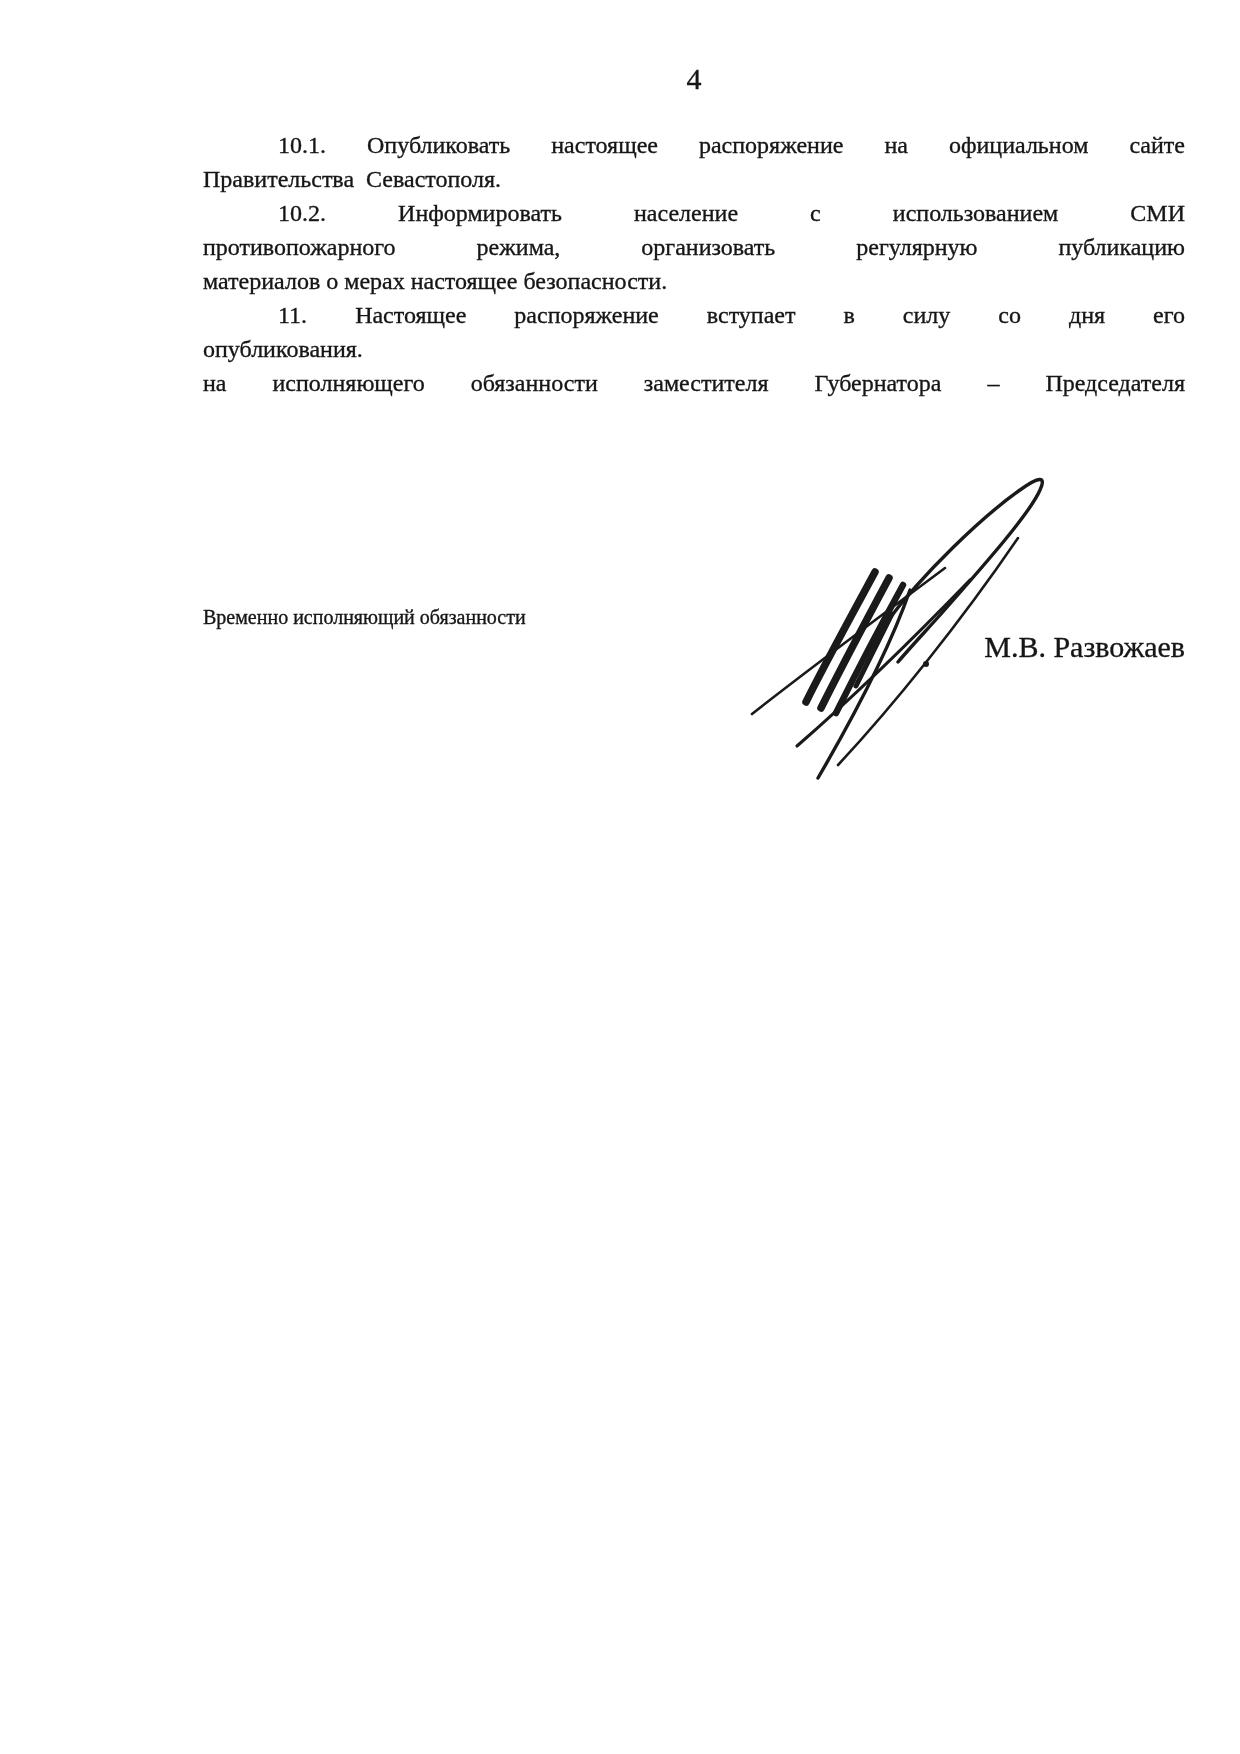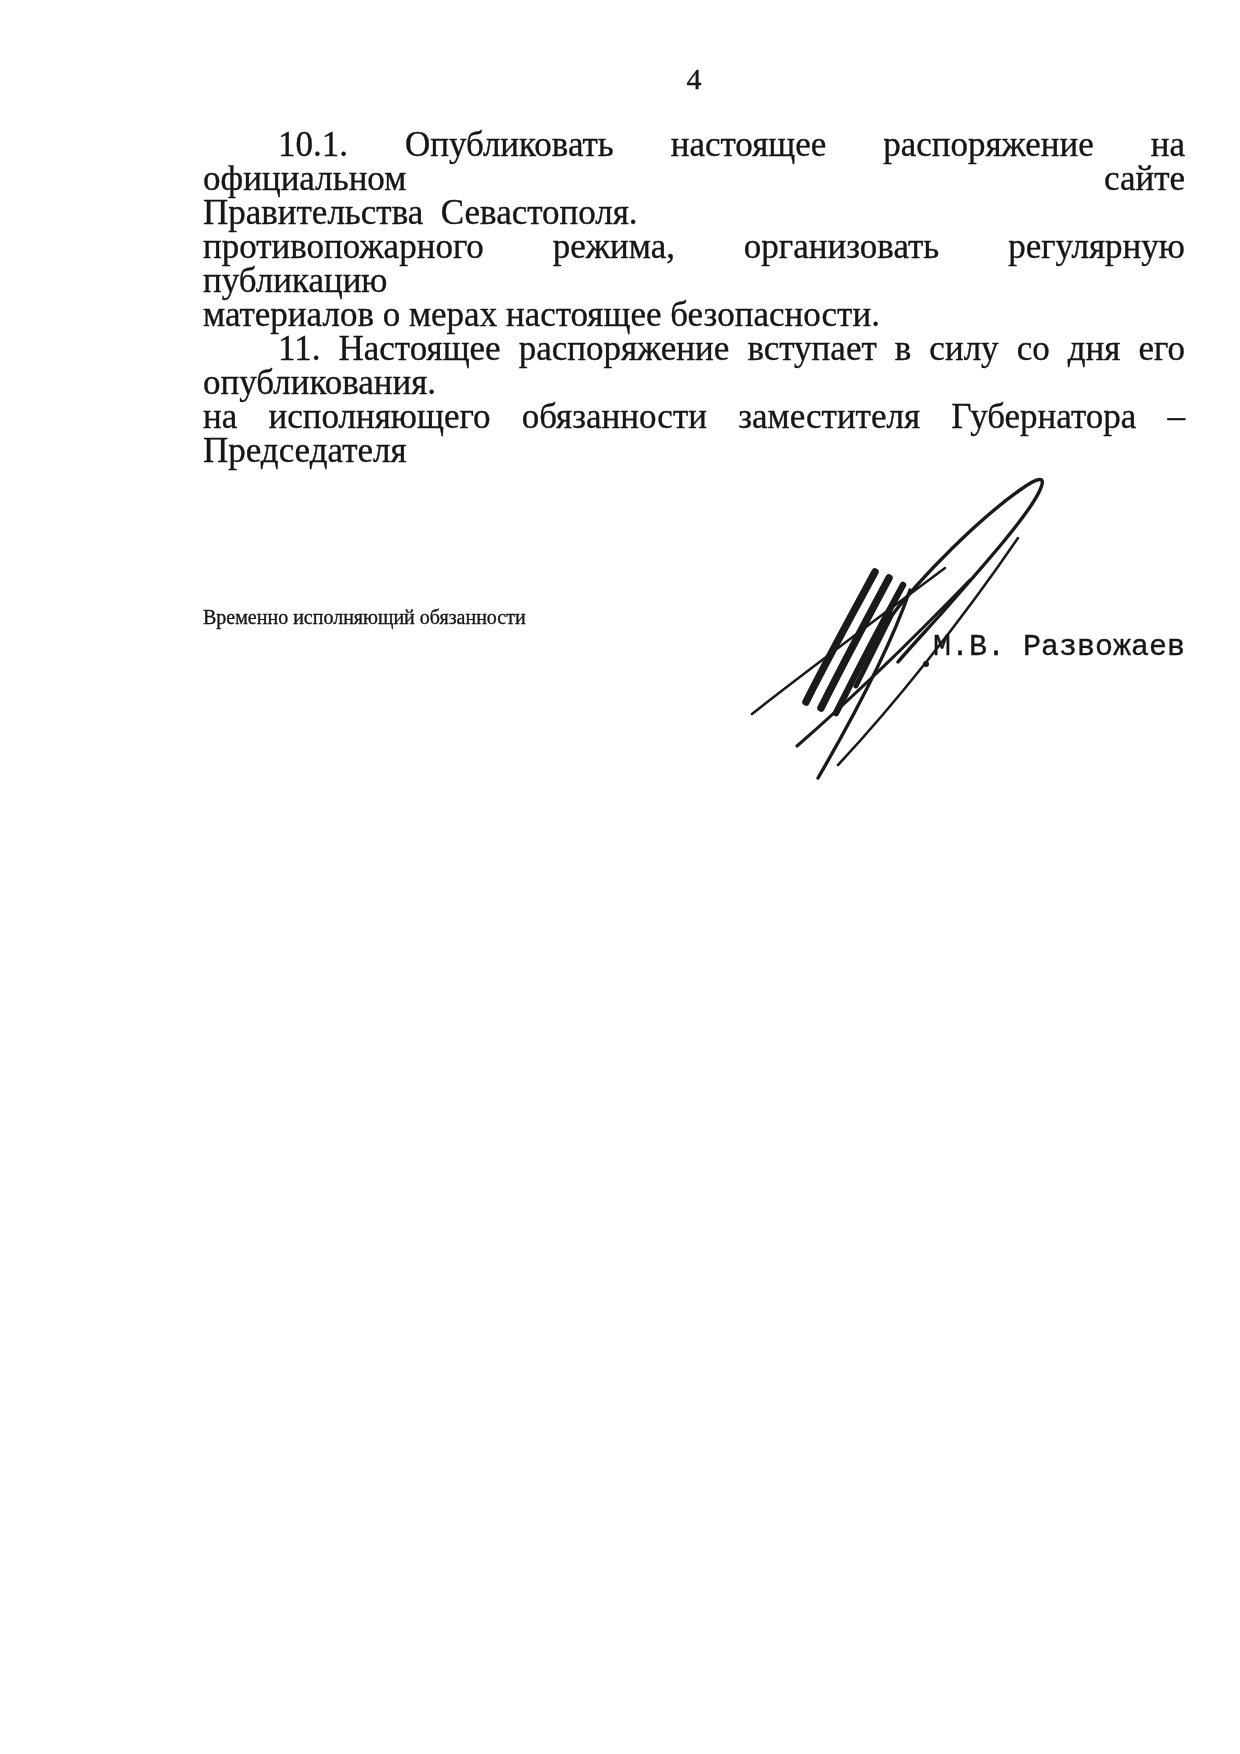--- a/index.html
+++ b/index.html
@@ -21,21 +21,21 @@
     top: 62px;
     font-size: 30px;
     line-height: 34px;
     text-align: center;
   }
   .body-text {
     position: absolute;
     left: 203px;
     width: 982px;
     top: 128px;
-    font-size: 35px;
+    font-size: 24px;
     line-height: 34px;
   }
   .line { white-space: pre-wrap; }
   .line.justify {
     white-space: normal;
     text-align: justify;
     text-align-last: justify;
   }
   .line.indent { text-indent: 75px; }
   .signoff-role {
@@ -44,21 +44,20 @@
     top: 601px;
     font-size: 20px;
     line-height: 33px;
   }
   .signoff-name {
     position: absolute;
     right: 55px;
     top: 630px;
     font-size: 30px;
     line-height: 34px;
-    font-family: Liberation Mono, monospace;
   }
   .signature {
     position: absolute;
     left: 738px;
     top: 468px;
     width: 320px;
     height: 315px;
   }
   .signature path {
     fill: none;
@@ -70,20 +69,21 @@
 <body>
 
 <div class="page">
 
   <div class="page-number">4</div>
 
   <div class="body-text">
     <div class="line justify indent">10.1. Опубликовать настоящее распоряжение на официальном сайте</div>
     <div class="line">Правительства  Севастополя.</div>
 
+    <div class="line justify indent">10.2. Информировать население с использованием СМИ</div>
     <div class="line justify">противопожарного режима, организовать регулярную публикацию</div>
     <div class="line">материалов о мерах настоящее безопасности.</div>
 
     <div class="line justify indent">11. Настоящее распоряжение вступает в силу со дня его</div>
     <div class="line">опубликования.</div>
 
     <div class="line justify">на исполняющего обязанности заместителя Губернатора – Председателя</div>
   </div>
 
   <div class="signoff-role">

